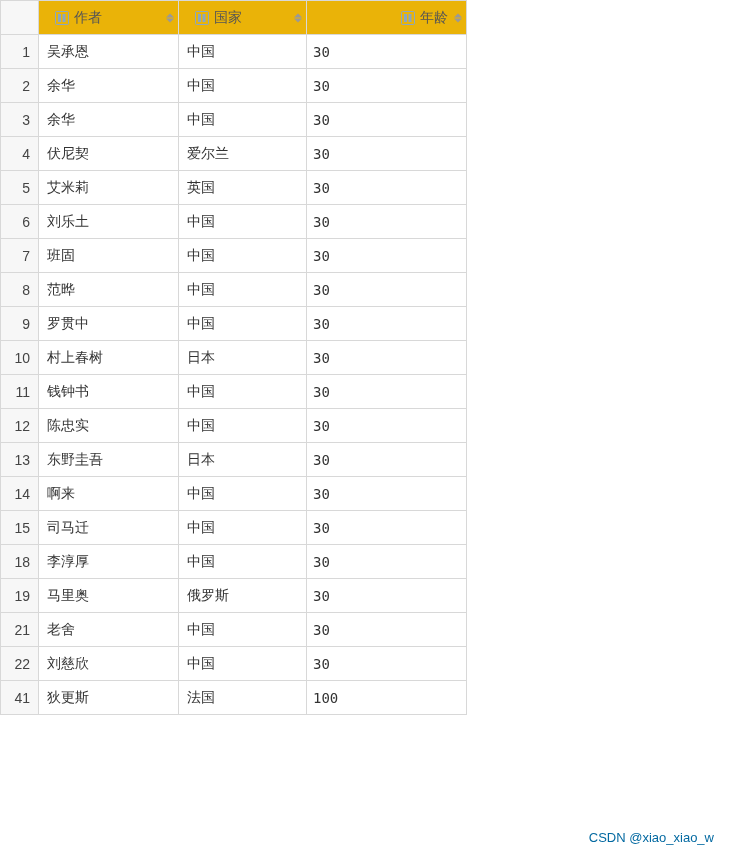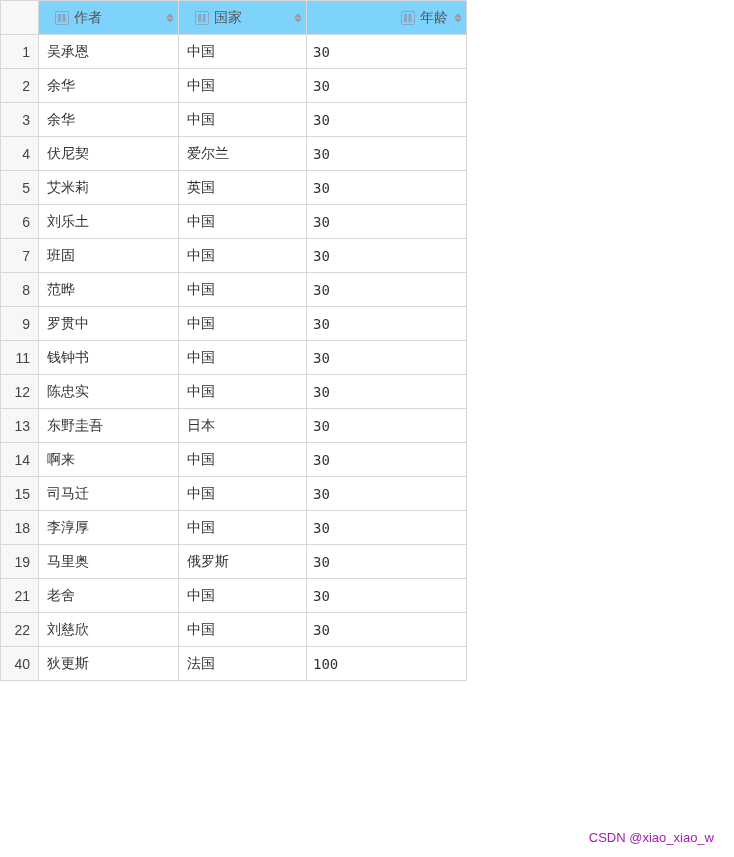--- a/index.html
+++ b/index.html
@@ -25,21 +25,21 @@
       border: 1px solid #d8d8d8;
       height: 34px;
       padding: 0 6px;
       white-space: nowrap;
     }
     .col-rownum { width: 38px; }
     .col-author { width: 140px; }
     .col-country { width: 128px; margin-left: 20px; }
     .col-age { width: 160px; }
     thead th {
-      background: #7dd3fc;
+      background: #eab308;
       font-weight: normal;
       position: relative;
     }
     .rownum-header {
       background: #f7f7f7;
     }
     .header-inner {
       display: flex;
       align-items: center;
       justify-content: flex-start;
@@ -95,21 +95,21 @@
     }
     tbody td.cell-age {
       text-align: left;
       padding-right: 10px;
       font-family: "Consolas", "Menlo", monospace;
     }
     .watermark {
       position: fixed;
       right: 20px;
       bottom: 12px;
-      color: #a21caf;
+      color: #0369a1;
       font-size: 13px;
       font-family: Arial, sans-serif;
     }
   </style>
 </head>
 <body>
 
 <div class="table-wrap">
   <table>
     <colgroup>
@@ -220,20 +220,26 @@
           <td class="cell-country">中国</td>
           <td class="cell-age">30</td>
         </tr>
         <tr>
           <td class="rownum">9</td>
           <td class="cell-author">罗贯中</td>
           <td class="cell-country">中国</td>
           <td class="cell-age">30</td>
         </tr>
         <tr>
+          <td class="rownum">10</td>
+          <td class="cell-author">村上春树</td>
+          <td class="cell-country">日本</td>
+          <td class="cell-age">30</td>
+        </tr>
+        <tr>
           <td class="rownum">11</td>
           <td class="cell-author">钱钟书</td>
           <td class="cell-country">中国</td>
           <td class="cell-age">30</td>
         </tr>
         <tr>
           <td class="rownum">12</td>
           <td class="cell-author">陈忠实</td>
           <td class="cell-country">中国</td>
           <td class="cell-age">30</td>
@@ -274,21 +280,21 @@
           <td class="cell-country">中国</td>
           <td class="cell-age">30</td>
         </tr>
         <tr>
           <td class="rownum">22</td>
           <td class="cell-author">刘慈欣</td>
           <td class="cell-country">中国</td>
           <td class="cell-age">30</td>
         </tr>
         <tr>
-          <td class="rownum">40</td>
+          <td class="rownum">41</td>
           <td class="cell-author">狄更斯</td>
           <td class="cell-country">法国</td>
           <td class="cell-age">100</td>
         </tr>
       </tbody>
   </table>
 </div>
 
 <div class="watermark">CSDN @xiao_xiao_w</div>
 

